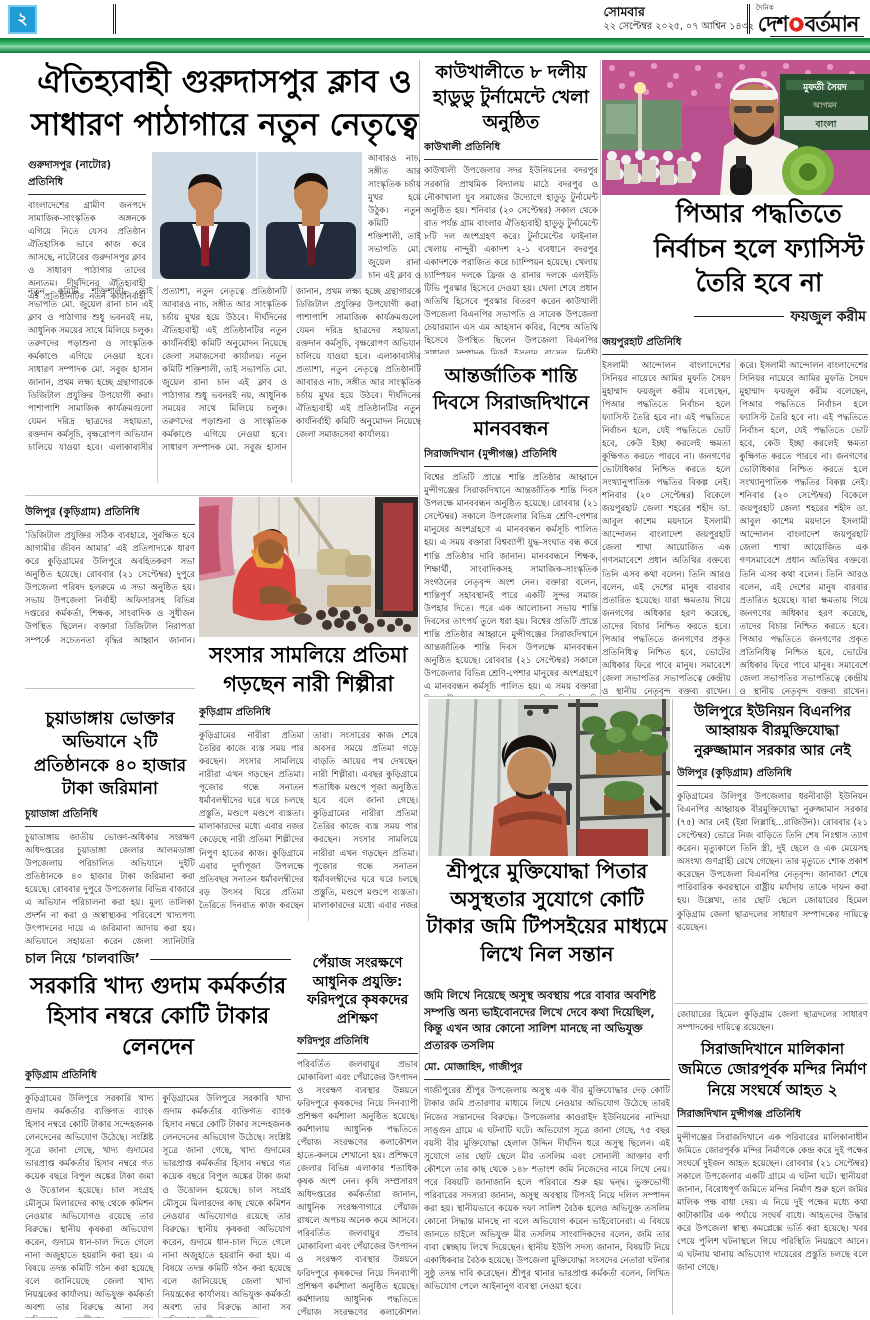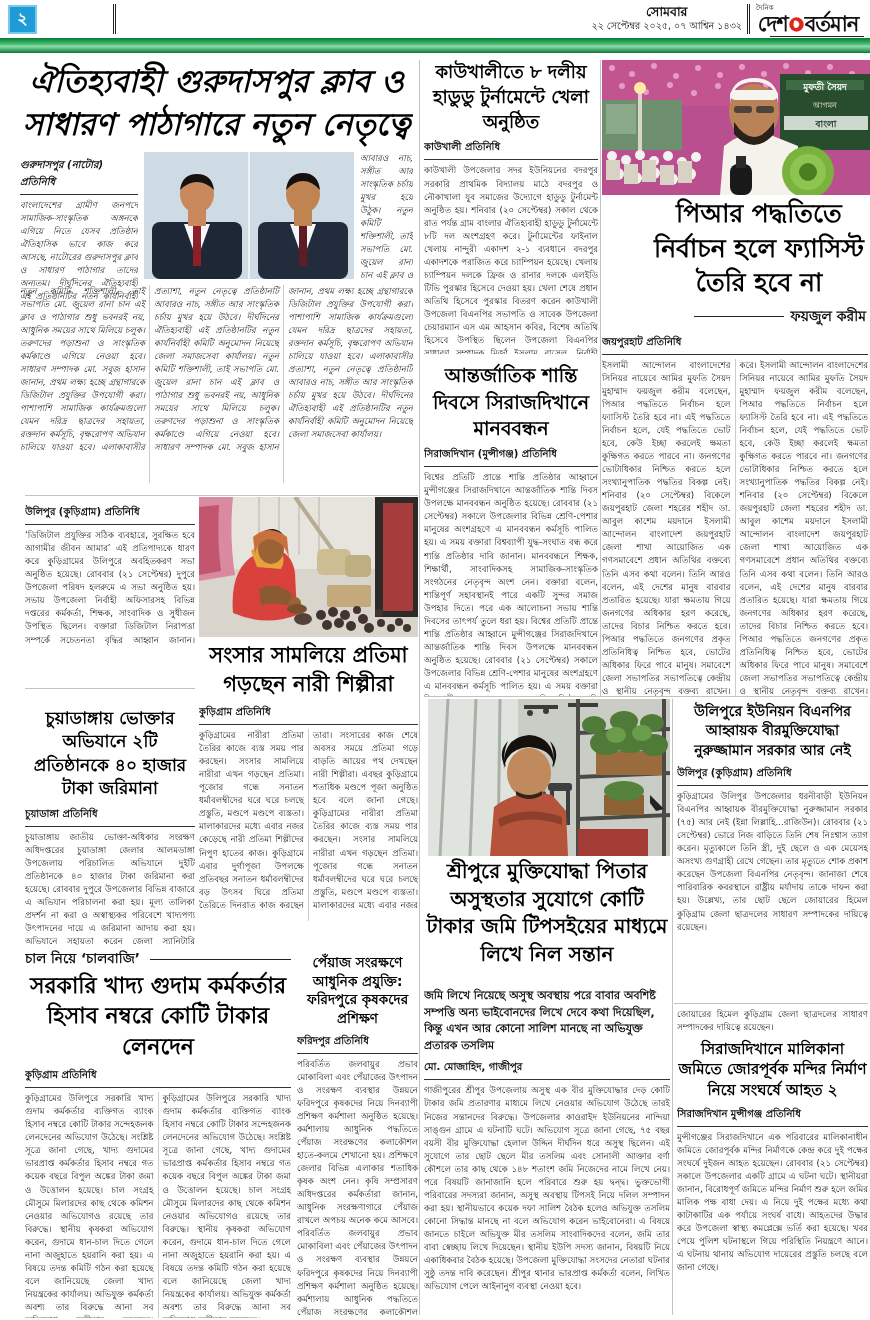--- a/index.html
+++ b/index.html
@@ -5,21 +5,21 @@
   * { box-sizing: border-box; margin: 0; padding: 0; }
   html,body { background:#e8e8e8; }
   body { font-family:"DejaVu Sans", sans-serif; }
   .page { position:relative; width:870px; height:1320px; background:#ffffff; margin:0 auto; overflow:hidden; color:#111; }
 
   
   .masthead { position:absolute; left:0; top:0; width:870px; height:38px; }
   .pageno { position:absolute; left:8px; top:5px; width:29px; height:29px; background:#1f9cd6; border:2px solid #79c9ec; color:#fff; font-weight:bold; font-size:16px; display:flex; align-items:center; justify-content:center; }
   .dbar { position:absolute; top:4px; height:30px; border-left:3px double #222; }
   .section-title { position:absolute; left:127px; top:8px; font-size:17px; font-weight:bold; color:#111; }
-  .dateblock { position:absolute; right:128px; top:4px; text-align:center; line-height:1.25; }
+  .dateblock { position:absolute; right:116px; top:4px; text-align:left; line-height:1.25; }
   .weekday { font-size:12.5px; font-weight:bold; }
   .dateline { font-size:9.5px; }
   .logo { position:absolute; right:6px; top:2px; width:112px; text-align:center; }
   .logo-daily { font-size:7px; text-align:left; padding-left:4px; }
   .logo-main { font-size:21px; font-weight:bold; letter-spacing:-1px; display:flex; align-items:center; justify-content:center; gap:1px; line-height:1; }
   .logo-rule { border-bottom:1.5px solid #222; margin:1px 0 1px 18px; }
   .logo-tagline { font-size:6.5px; text-align:right; }
   .greenbar { position:absolute; left:0; top:38px; width:870px; height:15px;
       background:linear-gradient(180deg,#067a38 0%,#45bd6e 40%,#8fdcab 55%,#067a38 100%); }
 
@@ -93,21 +93,21 @@
   <div class="greenbar"></div>
 
   <div class="vrule" style="left:419px;top:60px;height:1255px;"></div>
   <div class="vrule" style="left:600px;top:60px;height:637px;"></div>
   <div class="vrule" style="left:672px;top:699px;height:616px;"></div>
   <div class="hrule" style="left:25px;top:495px;width:393px;"></div>
   <div class="hrule" style="left:25px;top:688px;width:170px;"></div>
   <div class="hrule" style="left:424px;top:696px;width:444px;"></div>
   <div class="hrule" style="left:674px;top:1003px;width:194px;"></div>
 
-  <div class="art" style="left:20px;top:60px;width:393px;height:436px;font-style:italic;">
+  <div class="art" style="left:28px;top:60px;width:393px;height:436px;">
     <div class="hl main-hl">ঐতিহ্যবাহী গুরুদাসপুর ক্লাব ও সাধারণ পাঠাগারে নতুন নেতৃত্বে</div>
     <div class="main-row">
       <div class="main-colL">
         <div class="byline">গুরুদাসপুর (নাটোর) প্রতিনিধি</div>
         <div class="bt" style="height:100px;">বাংলাদেশের গ্রামীণ জনপদে সামাজিক-সাংস্কৃতিক অঙ্গনকে এগিয়ে নিতে যেসব প্রতিষ্ঠান ঐতিহাসিক ভাবে কাজ করে আসছে, নাটোরের গুরুদাসপুর ক্লাব ও সাধারণ পাঠাগার তাদের অন্যতম। দীর্ঘদিনের ঐতিহ্যবাহী এই প্রতিষ্ঠানটির নতুন কার্যনির্বাহী কমিটি অনুমোদন নিয়েছে জেলা সমাজসেবা কার্যালয়। সম্প্রতি জেলা সমাজসেবা অফিস, নাটোরের উপ-পরিচালক</div>
       </div>
       <div class="main-photo">
         <svg class="photo" width="210" height="127" viewBox="0 0 210 127">
           <rect width="210" height="127" fill="#cfdbe4"></rect>
           <rect x="104" width="2" height="127" fill="#eef2f5"></rect>

